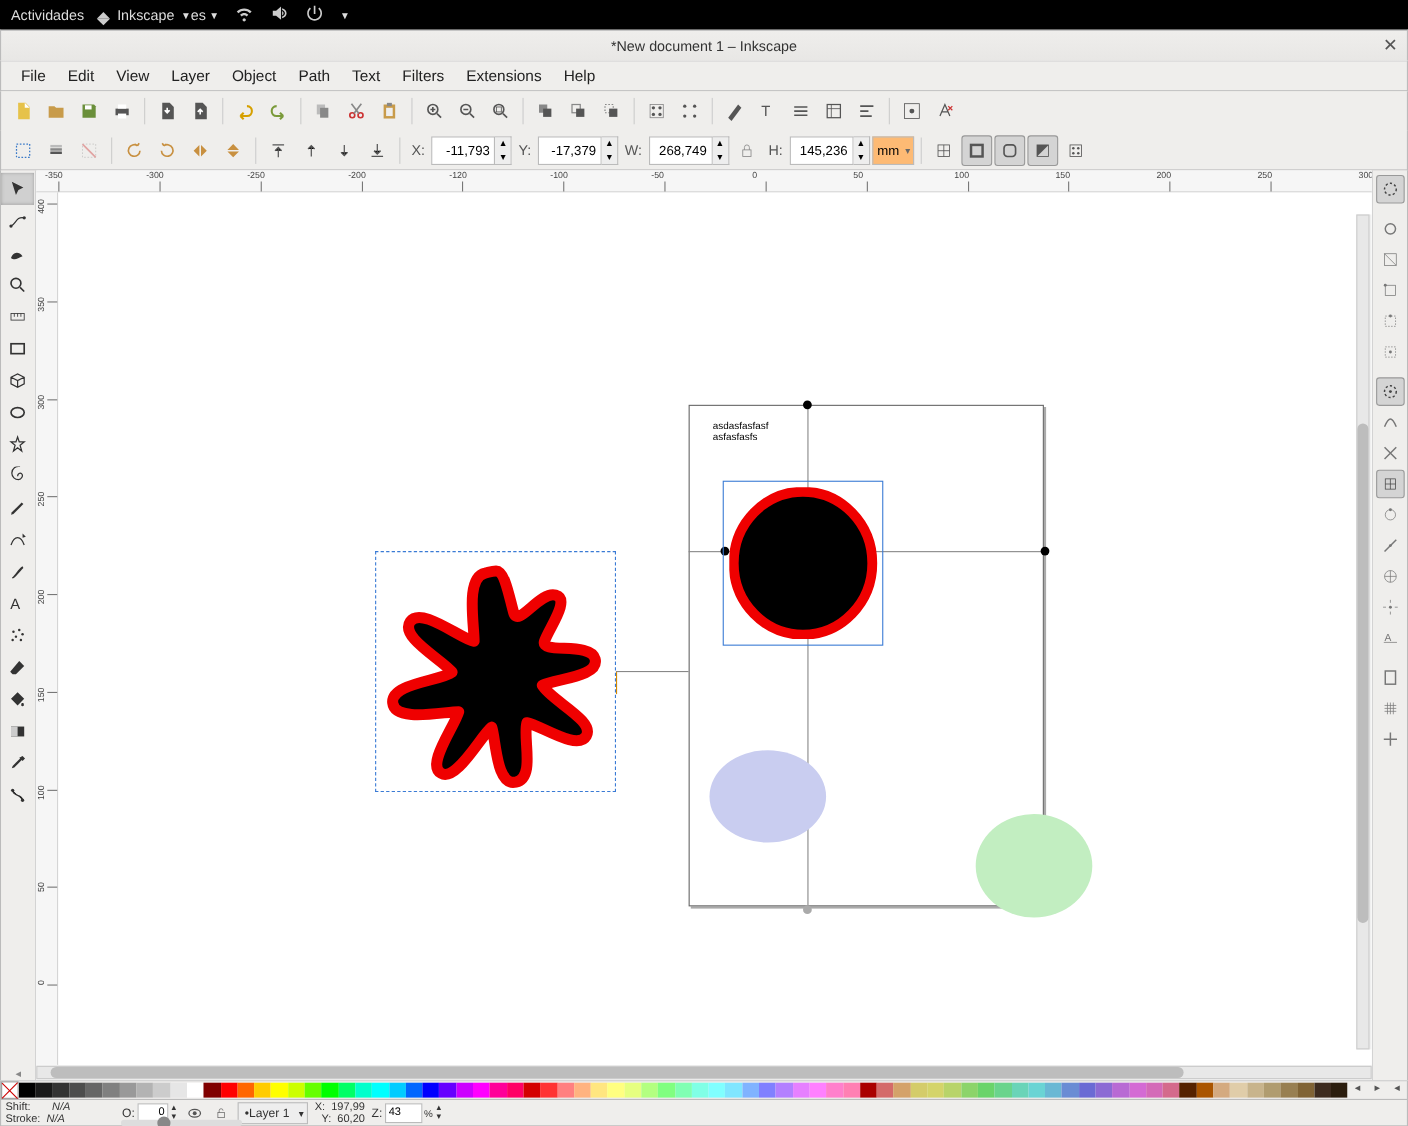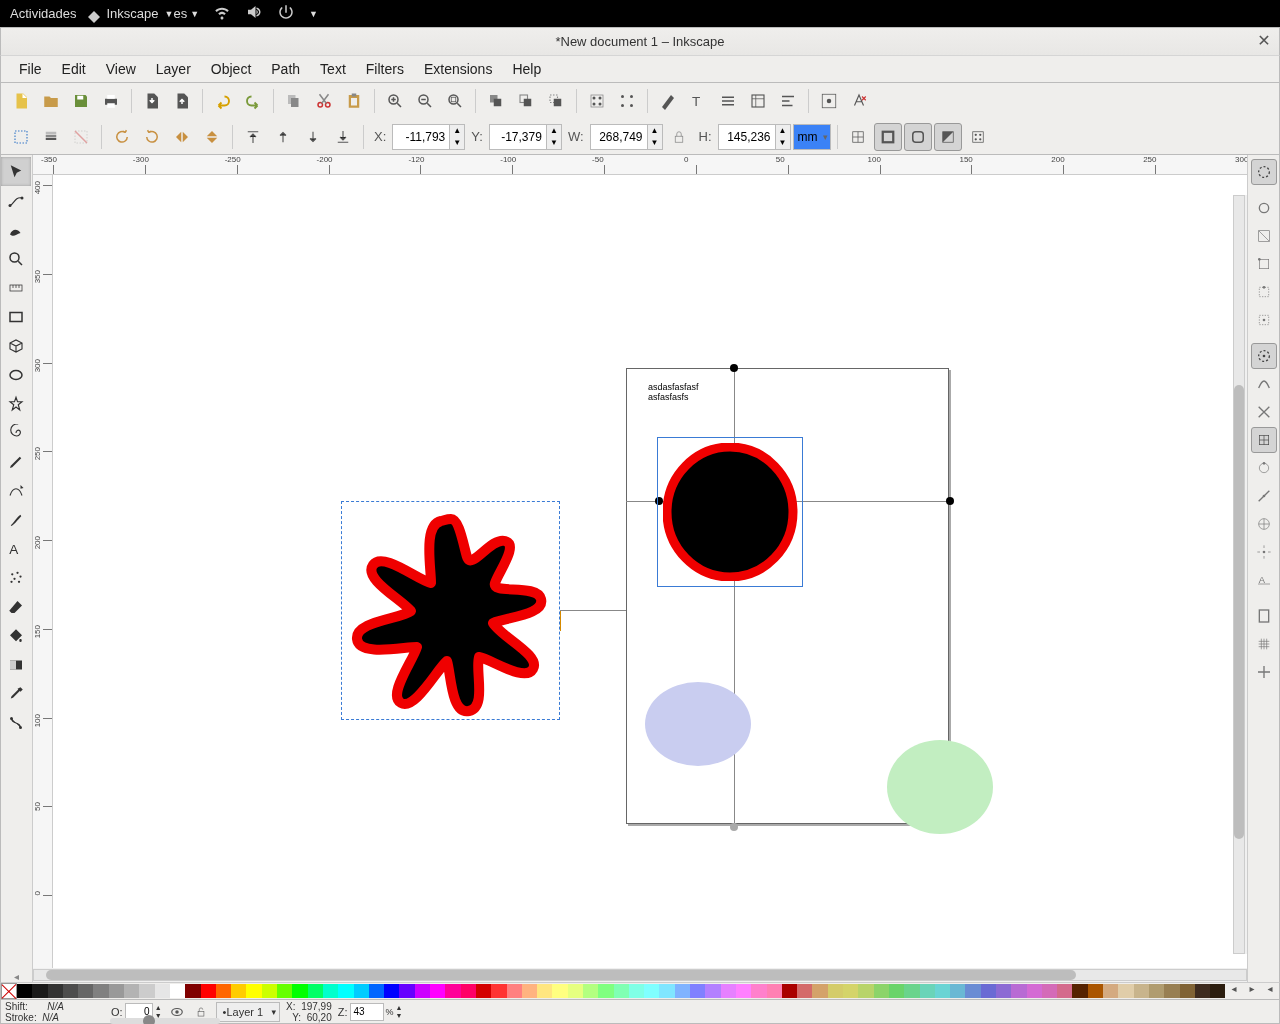--- a/index.html
+++ b/index.html
@@ -25,21 +25,21 @@
 .toolbar { background: #efeeec; border-left:1px solid #bbb; border-right:1px solid #bbb; display:flex; align-items:center; padding: 3px 6px; gap:2px; font-size:12px; }
 .toolbar.row2 { border-bottom:1px solid #bbb; }
 .tbtn { width:28px; height:28px; display:flex; align-items:center; justify-content:center; border:1px solid transparent; border-radius:3px; cursor:pointer; color:#555; font-size:16px;}
 .tbtn.disabled { opacity:0.4; cursor:default;}
 .tsep { width:1px; height:24px; background:#ccc; margin:0 4px;}
 .spinbox { display:flex; align-items:center; height:28px; }
 .spinbox input { width:58px; height:26px; border:1px solid #bbb; background:#fff; text-align:right; padding-right:4px; font-size:12px; }
 .spinbox .spins { display:flex; flex-direction:column; border:1px solid #bbb; border-left:none; }
 .spinbox .spins div { width:14px; height:12px; font-size:8px; text-align:center; line-height:11px; background:#eee; cursor:pointer;}
 .label { margin: 0 4px; color:#555; font-size:13px;}
-.unitsel { height:26px; border:1px solid #bbb; background:#3b82f6; font-size:12px; padding:0 12px 0 4px; position:relative; display:flex; align-items:center; cursor:pointer;}
+.unitsel { height:26px; border:1px solid #bbb; background:#fdba74; font-size:12px; padding:0 12px 0 4px; position:relative; display:flex; align-items:center; cursor:pointer;}
 .unitsel::after { content:'▾'; position:absolute; right:2px; font-size:9px; color:#666;}
 .tbtn.pressed { background:#d4d4d4; border:1px solid #999; }
 
 
 .mainwrap { display:flex; height: calc(1024px - 27px - 28px - 28px - 36px - 36px - 24px - 18px); border-left:1px solid #bbb; border-right:1px solid #bbb;}
 .toolbox-left { width:32px; background:#efeeec; border-right:1px solid #ccc; display:flex; flex-direction:column; padding-top:2px;}
 .toolbox-left .tool { width:30px; height:29px; display:flex; align-items:center; justify-content:center; cursor:pointer; font-size:16px; color:#444;}
 .toolbox-left .tool.active { background:#d0d0d0; box-shadow: inset 0 0 3px #999;}
 
 .canvas-area { flex:1; display:flex; flex-direction:column; background:#fff; position:relative;}

